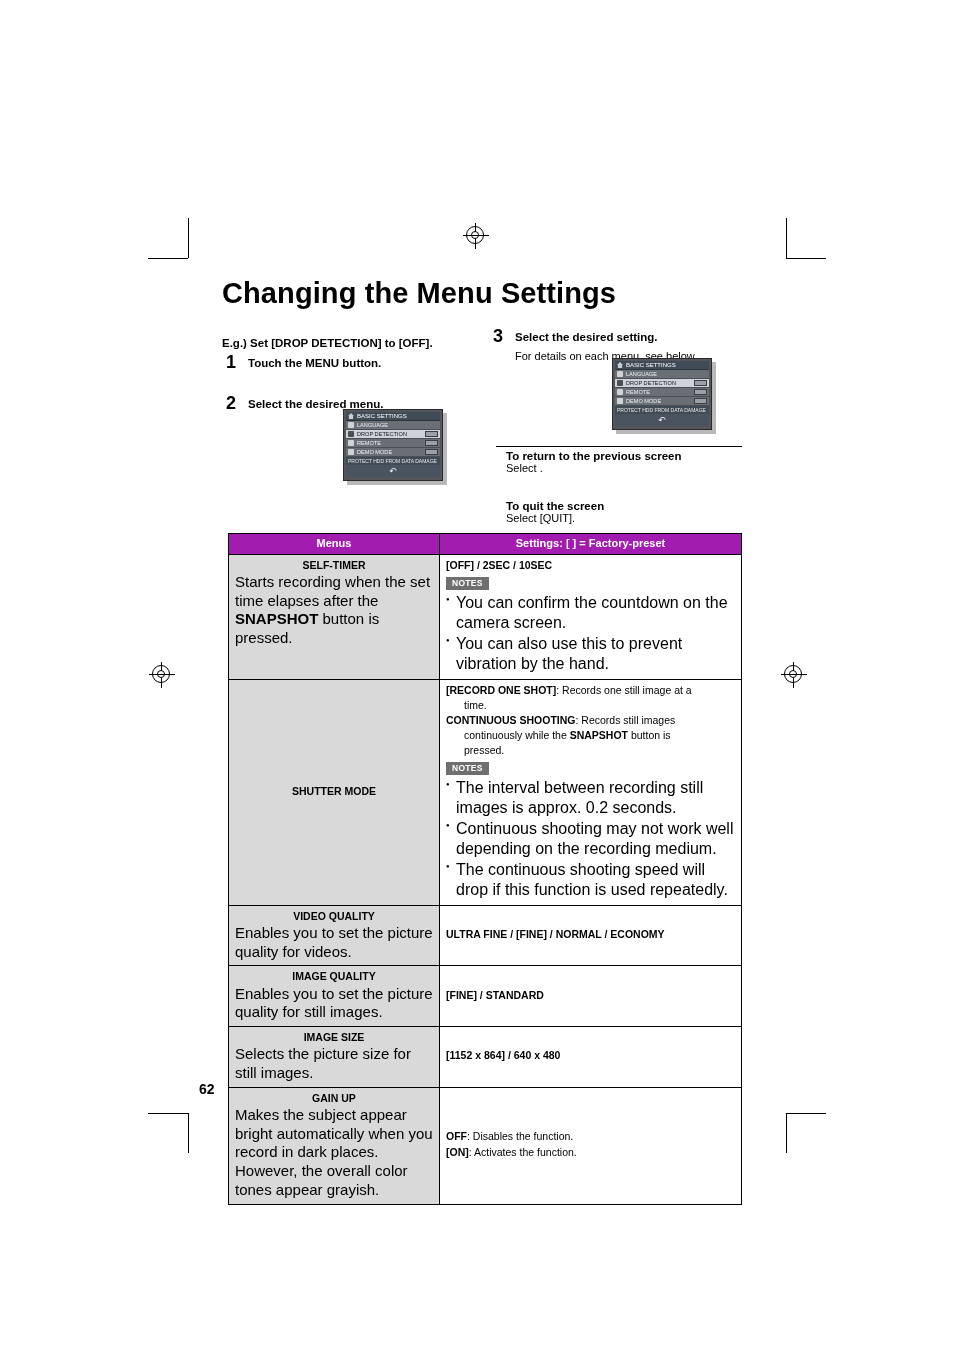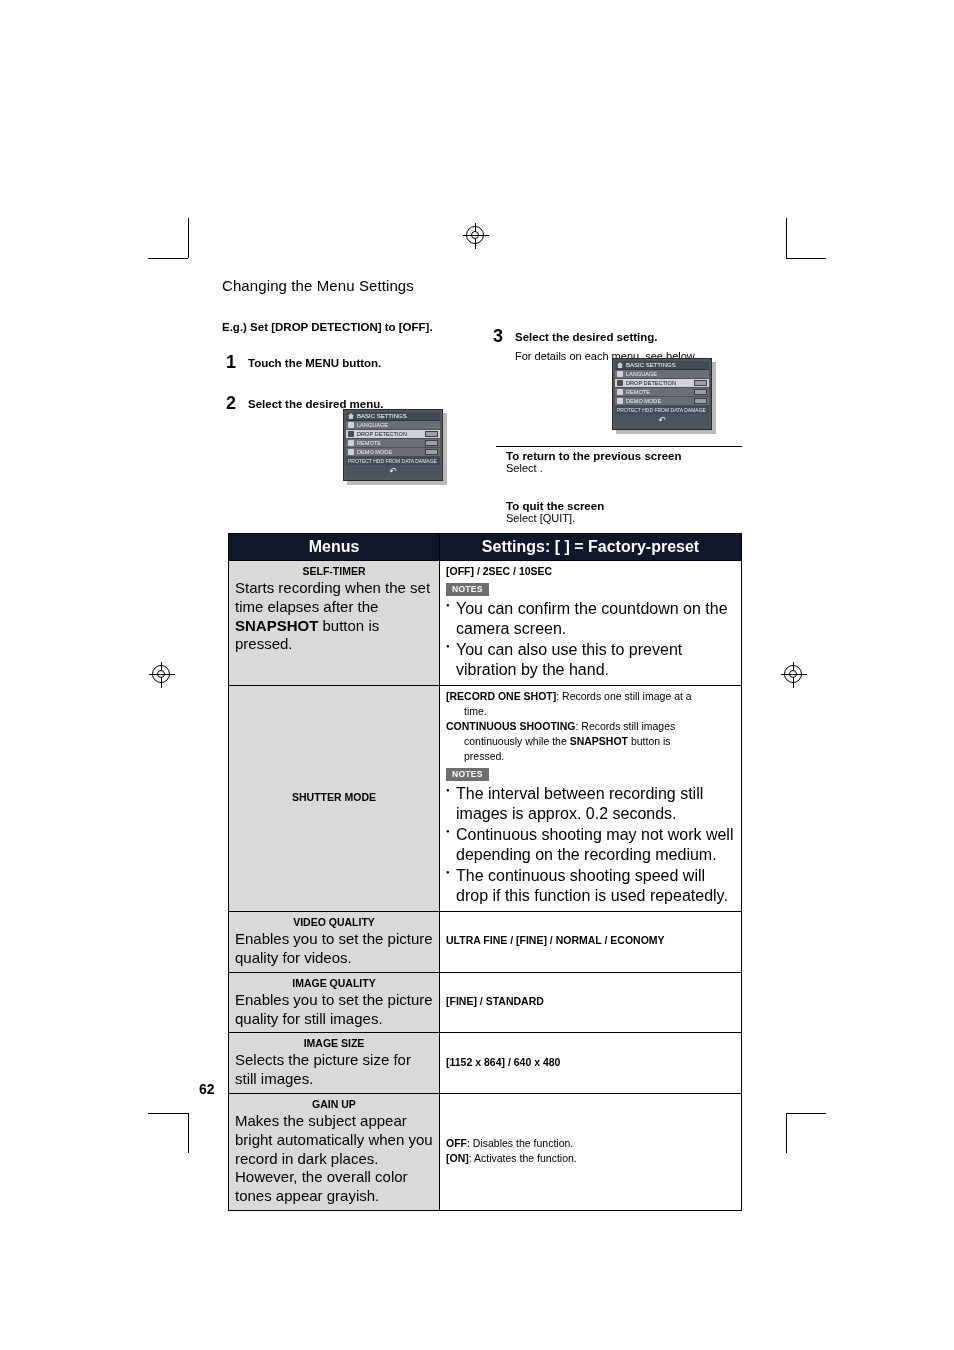--- a/index.html
+++ b/index.html
@@ -48,29 +48,29 @@
     position: absolute;
     left: 0; top: 0;
     width: 954px; height: 1350px;
   }
 
   h1.title {
     position: absolute;
     left: 222px;
     top: 277px;
     margin: 0;
-    font-size: 15px;
-    font-weight: normal;
+    font-size: 29px;
+    font-weight: bold;
     letter-spacing: 0.1px;
   }
 
   .eg {
     position: absolute;
     left: 222px;
-    top: 321px;
+    top: 337px;
     font-size: 11.5px;
     font-weight: bold;
   }
 
   .step {
     position: absolute;
     font-size: 11.5px;
     font-weight: bold;
   }
   .step .num {
@@ -185,23 +185,23 @@
   table.menus {
     position: absolute;
     left: 228px;
     top: 533px;
     width: 514px;
     border-collapse: collapse;
     font-size: 10.5px;
     line-height: 1.25;
   }
   table.menus th {
-    background: #0f172a;
+    background: #a21caf;
     color: #ffffff;
-    font-size: 16px;
+    font-size: 11px;
     font-weight: bold;
     border: 1px solid #000;
     padding: 3px 4px;
     text-align: center;
   }
   table.menus td {
     border: 1px solid #000;
     padding: 4px 6px;
     vertical-align: top;
   }

